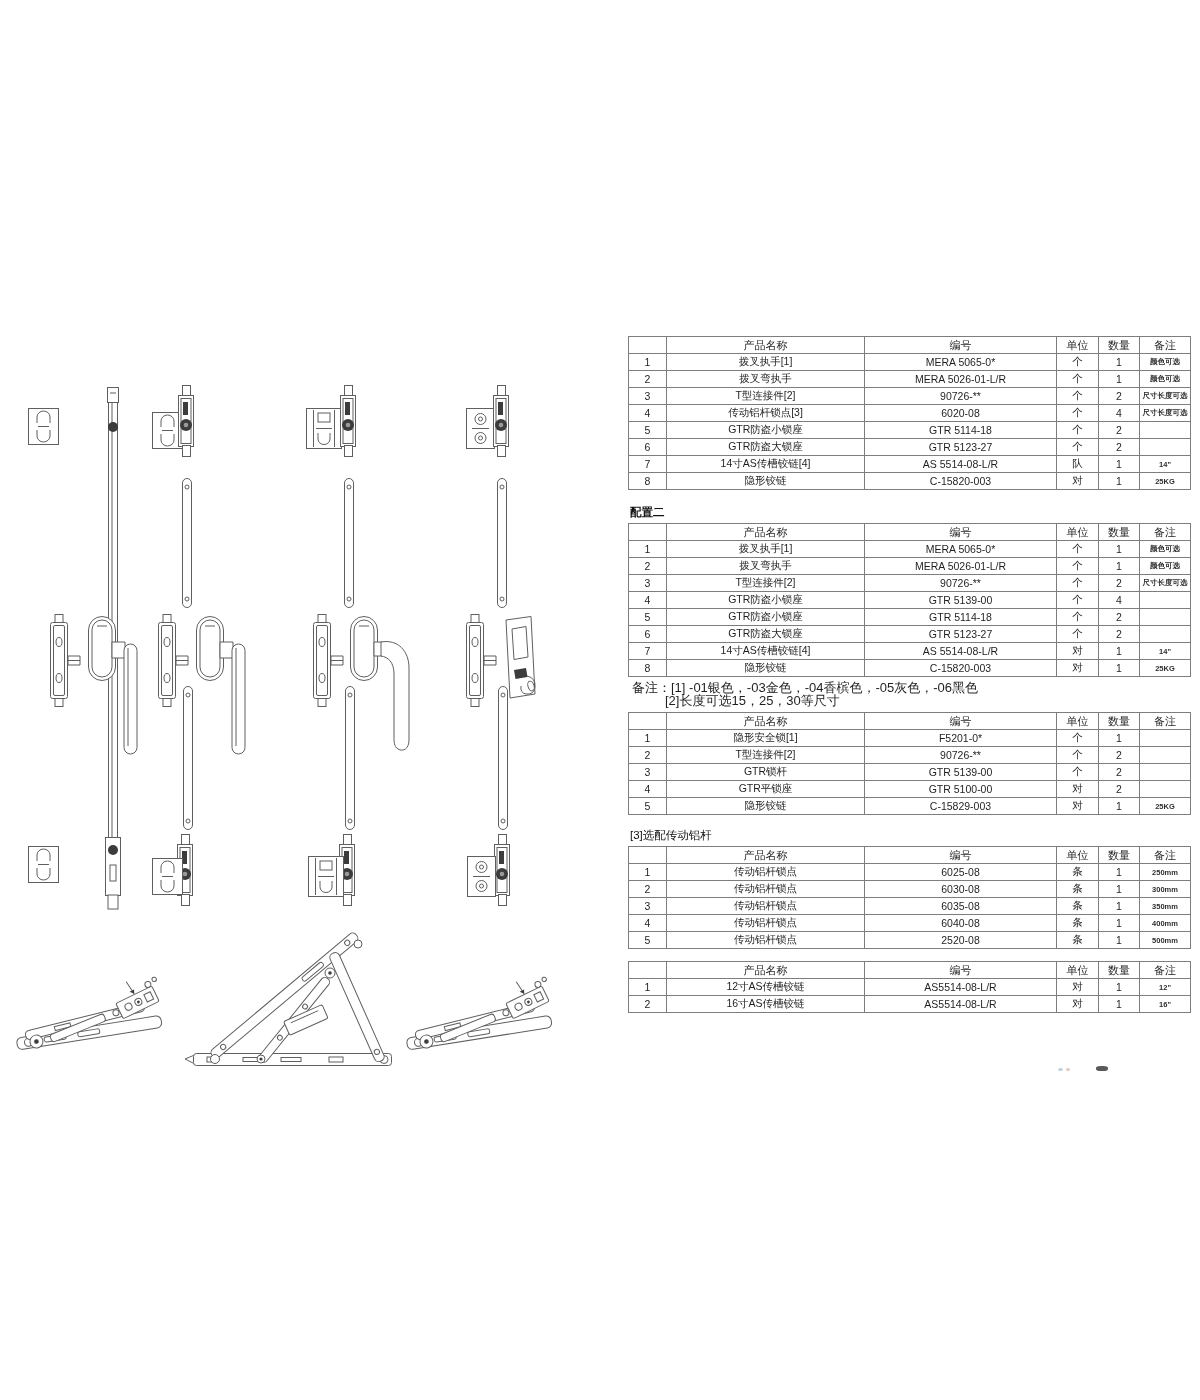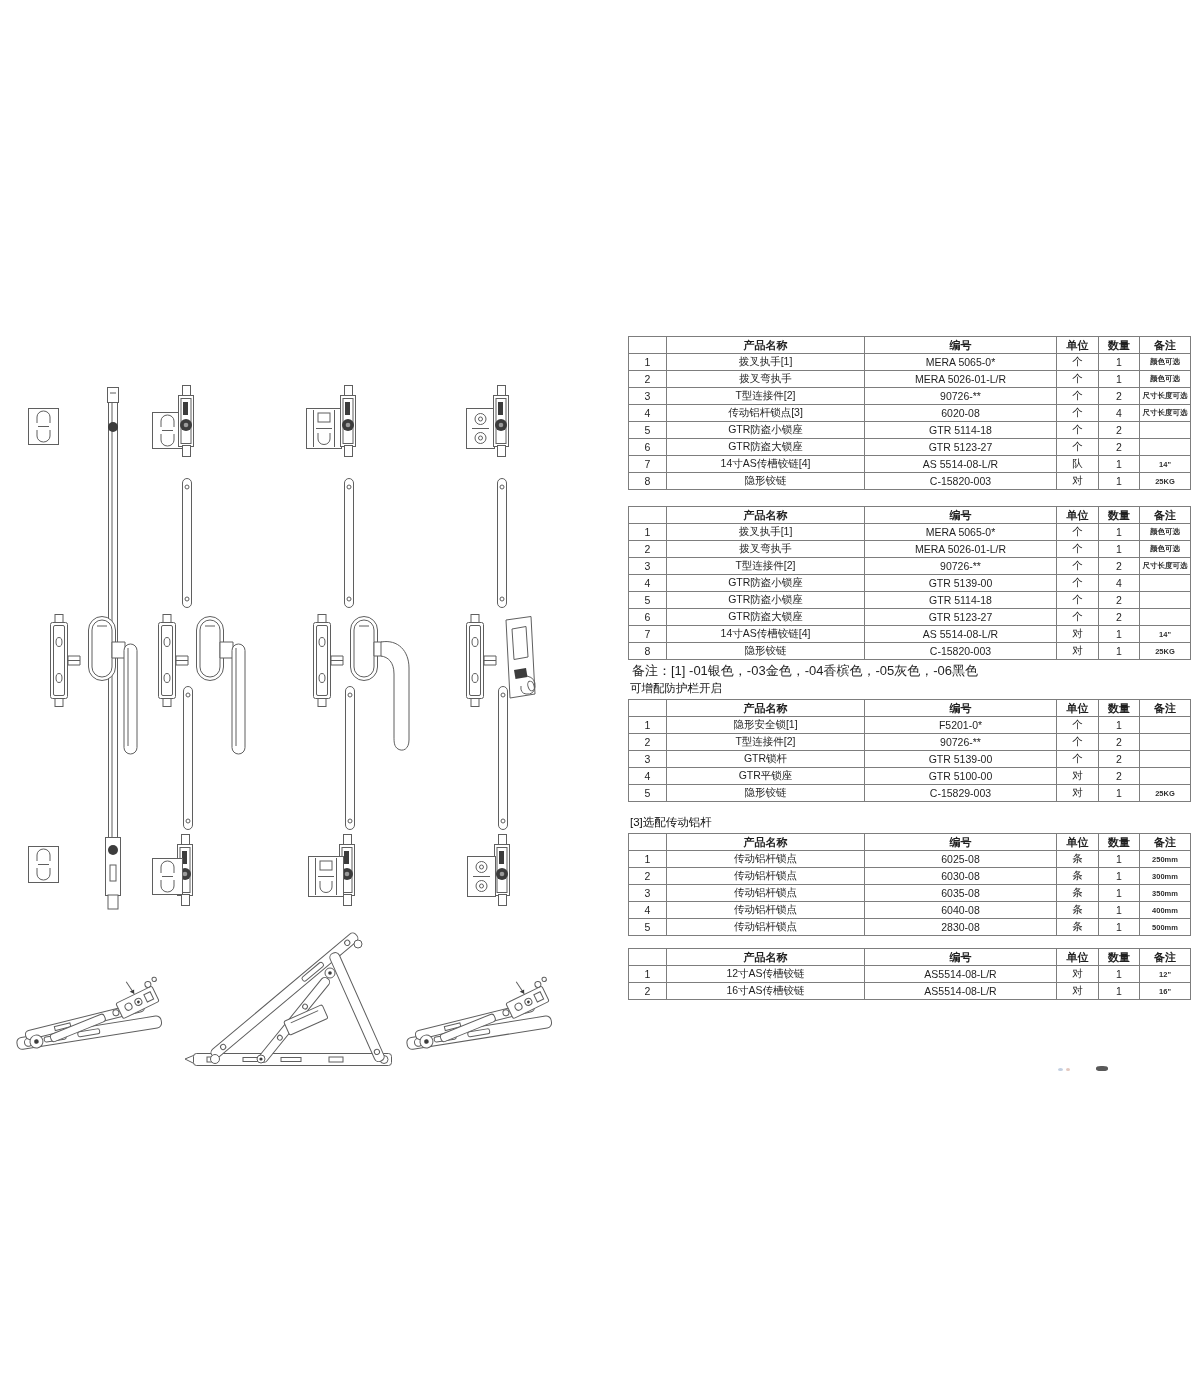--- a/index.html
+++ b/index.html
@@ -16,21 +16,21 @@
   
   .right-col{position:absolute;left:628px;top:336px;width:562px;}
   .tbl-title{font-size:11.5px;line-height:12px;margin:0 0 5px 2px;color:#111;}
   .tbl-title.bold{font-weight:bold;}
   table{border-collapse:collapse;table-layout:fixed;width:562px;}
   th,td{
     border:1px solid #7d7d7d;text-align:center;vertical-align:middle;
     font-size:10.5px;font-weight:normal;height:16px;padding:0;
     overflow:hidden;white-space:nowrap;color:#1f1f1f;
   }
-  th{font-size:11px;font-weight:bold;}
+  th{font-size:11px;}
   td.remark{font-size:7.5px;color:#2e2e2e;font-weight:bold;}
   .t1{margin-bottom:16px;} .t2{margin-bottom:4px;}
   .t3{margin-bottom:14px;} .t4{margin-bottom:12px;} .t5{margin-bottom:0;}
   .notes{font-size:13px;line-height:13px;margin:0 0 5px 4px;color:#1f1f1f;}
   .notes .indent{padding-left:33px;display:block;}
   
   .artifact{position:absolute;left:1058px;top:1066px;width:60px;height:8px;}
   .artifact i{position:absolute;border-radius:50%;display:block;}
   .artifact .a1{left:0;top:2px;width:5px;height:3px;background:#8fa8c8;opacity:.55;}
   .artifact .a2{left:8px;top:2px;width:4px;height:3px;background:#c8917f;opacity:.5;}
@@ -321,20 +321,21 @@
           <td>8</td>
           <td>隐形铰链</td>
           <td>C-15820-003</td>
           <td>对</td>
           <td>1</td>
           <td class="remark">25KG</td>
         </tr>
       </tbody>
     </table>
 
+  <div class="tbl-title bold">配置二</div>
   <table class="t2">
       <colgroup>
         <col style="width: 38px;">
         <col style="width: 198px;">
         <col style="width: 192px;">
         <col style="width: 42px;">
         <col style="width: 41px;">
         <col style="width: 51px;">
       </colgroup>
       <thead>
@@ -410,23 +411,23 @@
           <td>C-15820-003</td>
           <td>对</td>
           <td>1</td>
           <td class="remark">25KG</td>
         </tr>
       </tbody>
     </table>
 
   <div class="notes">
     <span>备注：</span><span>[1] -01银色，-03金色，-04香槟色，-05灰色，-06黑色</span>
+    <span class="indent">[2]长度可选15，25，30等尺寸</span>
   </div>
 
-  <div class="tbl-title">可增配防护栏开启</div>
   <table class="t3">
       <colgroup>
         <col style="width: 38px;">
         <col style="width: 198px;">
         <col style="width: 192px;">
         <col style="width: 42px;">
         <col style="width: 41px;">
         <col style="width: 51px;">
       </colgroup>
       <thead>
@@ -532,21 +533,21 @@
           <td>4</td>
           <td>传动铝杆锁点</td>
           <td>6040-08</td>
           <td>条</td>
           <td>1</td>
           <td class="remark">400mm</td>
         </tr>
         <tr>
           <td>5</td>
           <td>传动铝杆锁点</td>
-          <td>2830-08</td>
+          <td>2520-08</td>
           <td>条</td>
           <td>1</td>
           <td class="remark">500mm</td>
         </tr>
       </tbody>
     </table>
 
   <table class="t5">
       <colgroup>
         <col style="width: 38px;">

